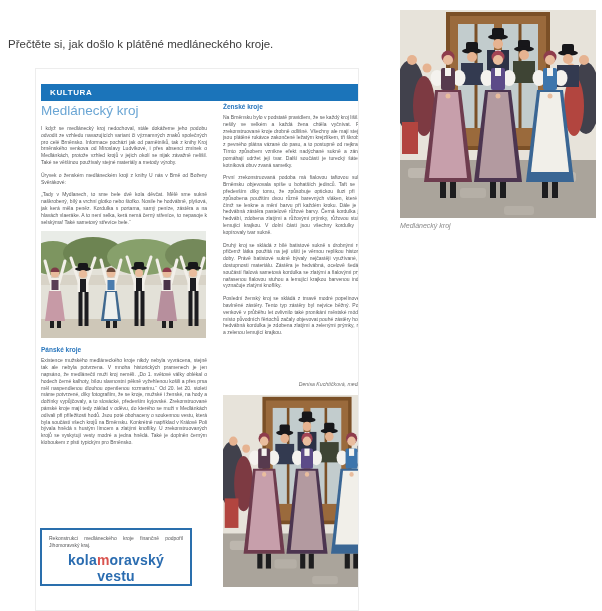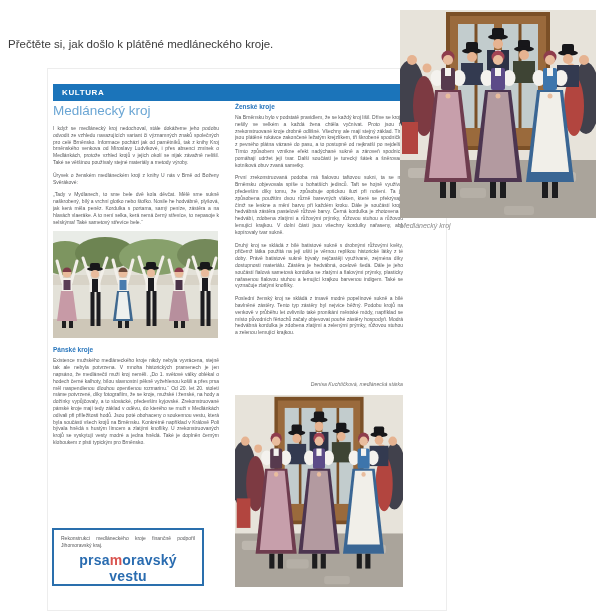--- a/index.html
+++ b/index.html
@@ -2,21 +2,21 @@
 <html><head>
 <meta charset="utf-8">
 <style>
   * { margin:0; padding:0; box-sizing:border-box; }
   html,body { width:602px; height:611px; background:#ffffff; overflow:hidden;
               font-family:"Liberation Sans", sans-serif; }
   body { position:relative; }
 
   .intro { position:absolute; left:8px; top:38px; font-size:11.5px; color:#3c3c3c; }
 
-  .doc-page { position:absolute; left:47px; top:68px; width:400px; height:543px;
+  .doc-page { position:absolute; left:35px; top:68px; width:324px; height:543px;
               background:#fff; border:1px solid #ededed; overflow:hidden; }
 
   .kultura-bar { position:absolute; left:5px; top:15px; width:350px; height:17px;
                  background:#1b74ba; color:#fff; font-size:8px; font-weight:bold;
                  letter-spacing:.6px; line-height:17px; padding-left:9px; }
 
   .col { position:absolute; top:34px; overflow:hidden; }
   .col-left  { left:5px;   width:166px; height:500px; }
   .col-right { left:187px; width:168px; height:500px; }
 
@@ -247,21 +247,21 @@
       <path d="M140,82 L160,82 L169,162 L131,162 Z" fill="#f1efe9"></path>
       <circle cx="150" cy="86" r="2.5" fill="#e9bd9e"></circle>
       <rect x="142" y="172" width="6" height="16" fill="#1d1d1f"></rect>
       <rect x="152" y="172" width="6" height="16" fill="#1d1d1f"></rect>
     </g>
   </svg>
 
   <div class="support-box">
     <p class="body">Rekonstrukci medláneckého kroje finančně podpořil Jihomoravský kraj.</p>
     <div class="logo">
-      <span class="lb">prsa</span><span class="lr">m</span><span class="lb">oravský vestu</span>
+      <span class="lb">kola</span><span class="lr">m</span><span class="lb">oravský vestu</span>
     </div>
   </div>
 
 </div>
 
 <svg class="photo-right" width="196" height="208" viewBox="0 0 196 208" xmlns="http://www.w3.org/2000/svg">
   <rect width="196" height="208" fill="#e7e3da"></rect>
   <rect x="48" y="4" width="100" height="134" fill="#9a6a3c" stroke="#7b5027" stroke-width="4"></rect>
   <rect x="58" y="14" width="36" height="104" fill="#c2cccd"></rect>
   <rect x="102" y="14" width="36" height="104" fill="#c2cccd"></rect>

